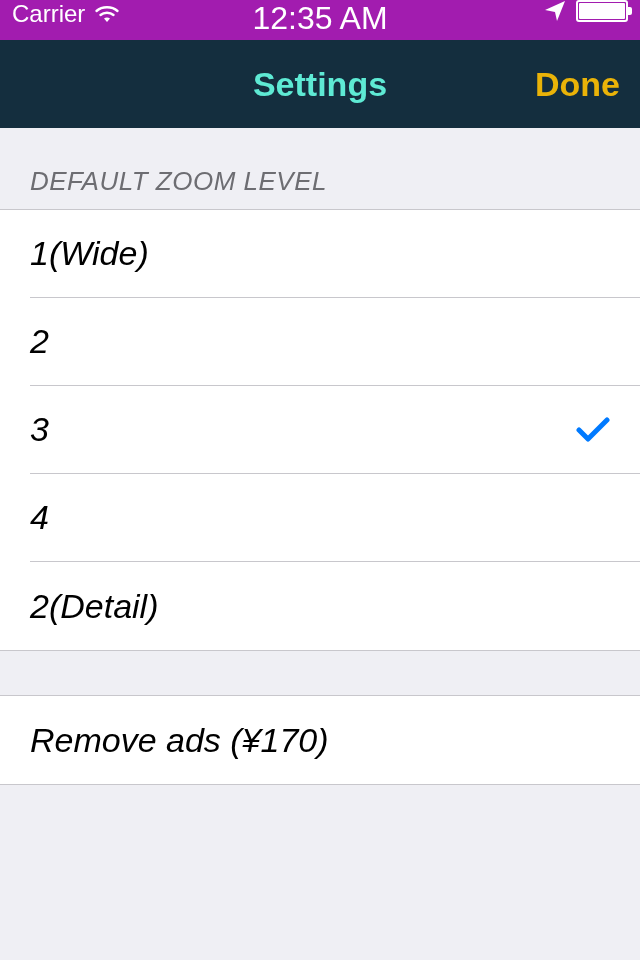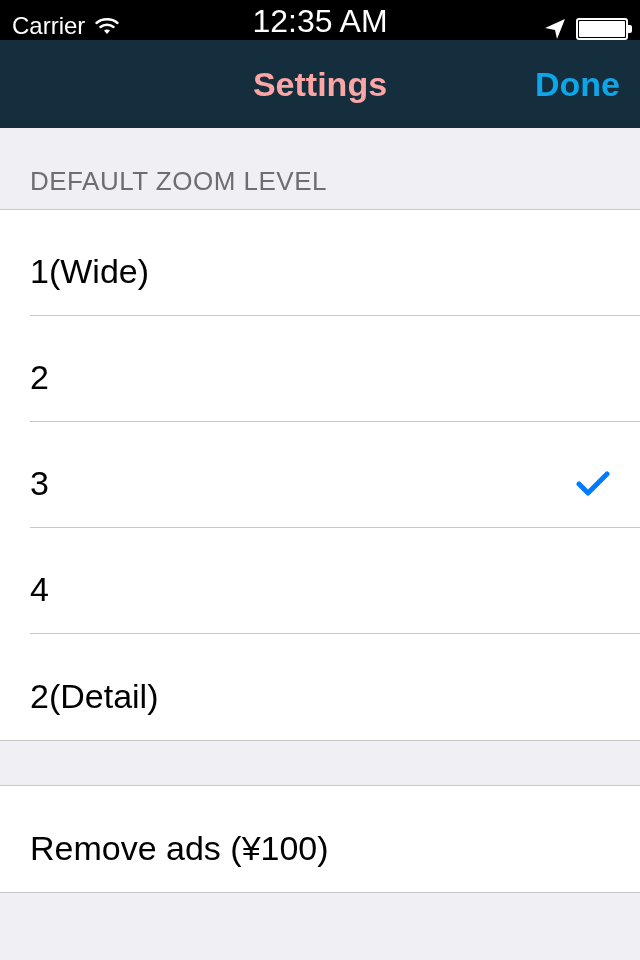--- a/index.html
+++ b/index.html
@@ -5,24 +5,24 @@
     * { margin: 0; padding: 0; box-sizing: border-box; }
     html, body {
       width: 640px;
       height: 960px;
       font-family: -apple-system, "Helvetica Neue", Helvetica, Arial, sans-serif;
       background: #efeff4;
       overflow: hidden;
     }
     .status-bar {
       height: 40px;
-      background: #000000;
+      background: #a21caf;
       color: #fff;
       display: flex;
-      align-items: flex-end;
+      align-items: flex-start;
       padding: 0 12px;
       font-size: 24px;
       font-weight: 400;
       justify-content: space-between;
     }
     .status-left {
       display: flex;
       align-items: center;
       gap: 8px;
     }
@@ -67,34 +67,35 @@
     }
     .nav-bar {
       height: 88px;
       background: #142e3e;
       display: flex;
       align-items: center;
       justify-content: center;
       position: relative;
     }
     .nav-title {
-      color: #fca5a5;
+      color: #5eead4;
       font-size: 34px;
       font-weight: 600;
     }
     .nav-done {
       position: absolute;
       right: 20px;
-      color: #0ea5e9;
+      color: #eab308;
       font-size: 34px;
       font-weight: 600;
       cursor: pointer;
     }
     .content {
       background: #efeff4;
+      font-style: italic;
     }
     .section-header {
       padding: 38px 30px 12px 30px;
       color: #6d6d72;
       font-size: 26px;
       font-weight: 400;
       letter-spacing: 0.5px;
       text-transform: uppercase;
     }
     .table {
@@ -106,21 +107,20 @@
       display: flex;
       align-items: center;
       justify-content: space-between;
       height: 88px;
       padding: 0 30px 0 0;
       margin-left: 30px;
       border-bottom: 1px solid #c8c7cc;
       font-size: 34px;
       color: #000;
       cursor: pointer;
-      margin-top: 18px;
     }
     .row:last-child {
       border-bottom: none;
     }
     .row-label {
       font-weight: 400;
     }
     .check-icon {
       color: #007aff;
     }
@@ -185,17 +185,17 @@
     </div>
     <div class="row">
       <span class="row-label">2(Detail)</span>
     </div>
   </div>
 
   <div class="section-gap"></div>
 
   <div class="table">
     <div class="row">
-      <span class="row-label">Remove ads (¥100)</span>
+      <span class="row-label">Remove ads (¥170)</span>
     </div>
   </div>
 
 </div>
 
 </body></html>

